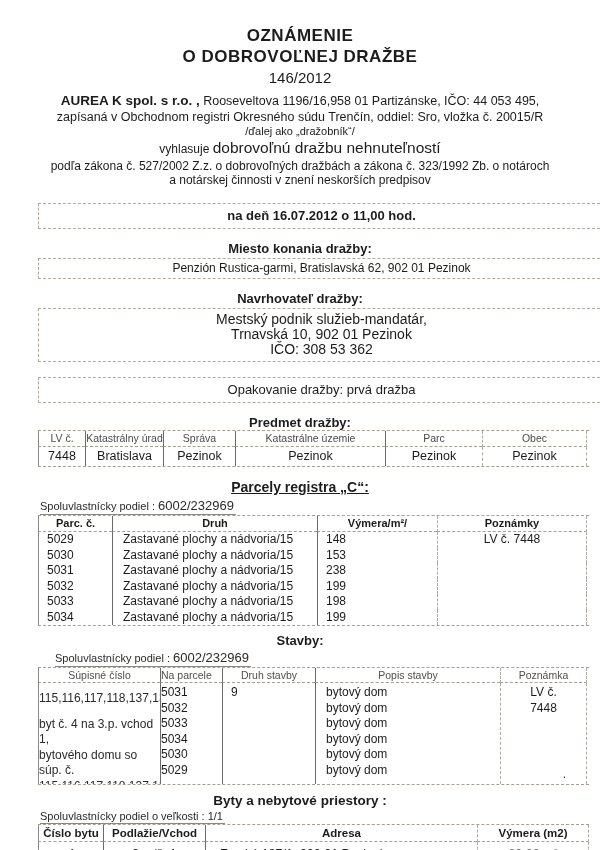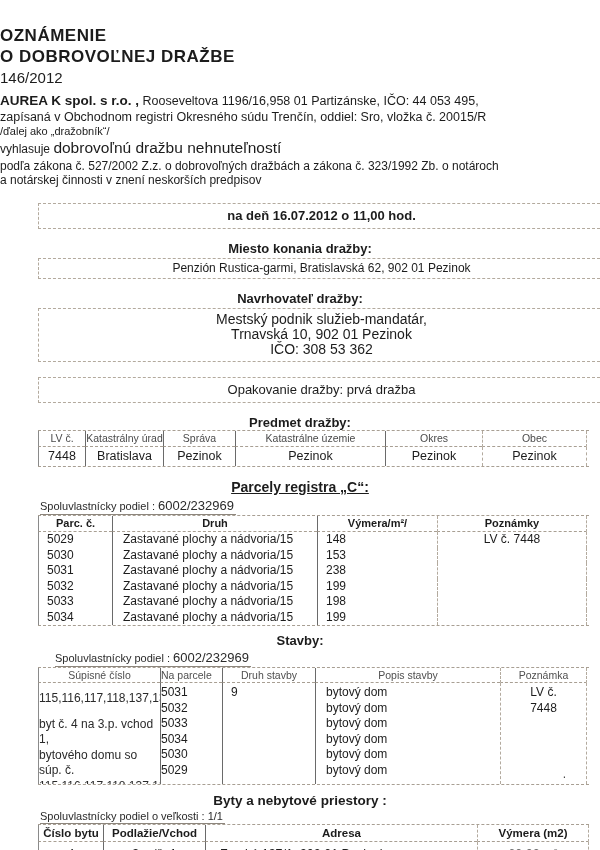--- a/index.html
+++ b/index.html
@@ -1,21 +1,21 @@
 <!DOCTYPE html>
 <html><head>
 <meta charset="utf-8">
 <style>
   html,body{margin:0;padding:0;background:#ffffff;}
   body{width:600px;height:850px;font-family:"Liberation Sans",sans-serif;color:#1c1c1c;
        -webkit-font-smoothing:antialiased;}
   .page{position:relative;width:600px;height:850px;background:#fff;overflow:hidden;}
 
   
-  .hdr{text-align:left;padding-top:25px;}
+  .hdr{text-align:center;padding-top:25px;}
   .t1{font-size:17px;font-weight:bold;line-height:21px;letter-spacing:.5px;}
   .t2{font-size:15px;line-height:21px;}
   .ln{font-size:12.5px;line-height:15.5px;}
   .ln.first{margin-top:5px;}
   .ln b{font-size:13.5px;}
   .sm{font-size:11px;line-height:13px;}
   .dec{line-height:19px;}
   .decpre{font-size:12px;}
   .decmain{font-size:15.5px;}
   .law{font-size:12px;line-height:14px;}
@@ -108,21 +108,21 @@
   <div class="box opakbox">
     <span>Opakovanie dražby:  prvá dražba</span>
   </div>
 
   <div class="sechead">Predmet dražby:</div>
   <div class="tbl tbl-subject">
     <div class="c nl hc ctr">LV č.</div>
     <div class="c hc ctr">Katastrálny úrad</div>
     <div class="c hc ctr">Správa katastra</div>
     <div class="c hc ctr">Katastrálne územie</div>
-    <div class="c hc ctr">Okres</div>
+    <div class="c hc ctr">Parc</div>
     <div class="c dl hc ctr rd">Obec</div>
     <div class="c nl bc ctr">7448</div>
     <div class="c bc ctr">Bratislava</div>
     <div class="c bc ctr">Pezinok</div>
     <div class="c bc ctr">Pezinok</div>
     <div class="c bc ctr">Pezinok</div>
     <div class="c dl bc ctr rd">Pezinok</div>
   </div>
 
   <div class="sechead big">Parcely registra „C“:</div>

